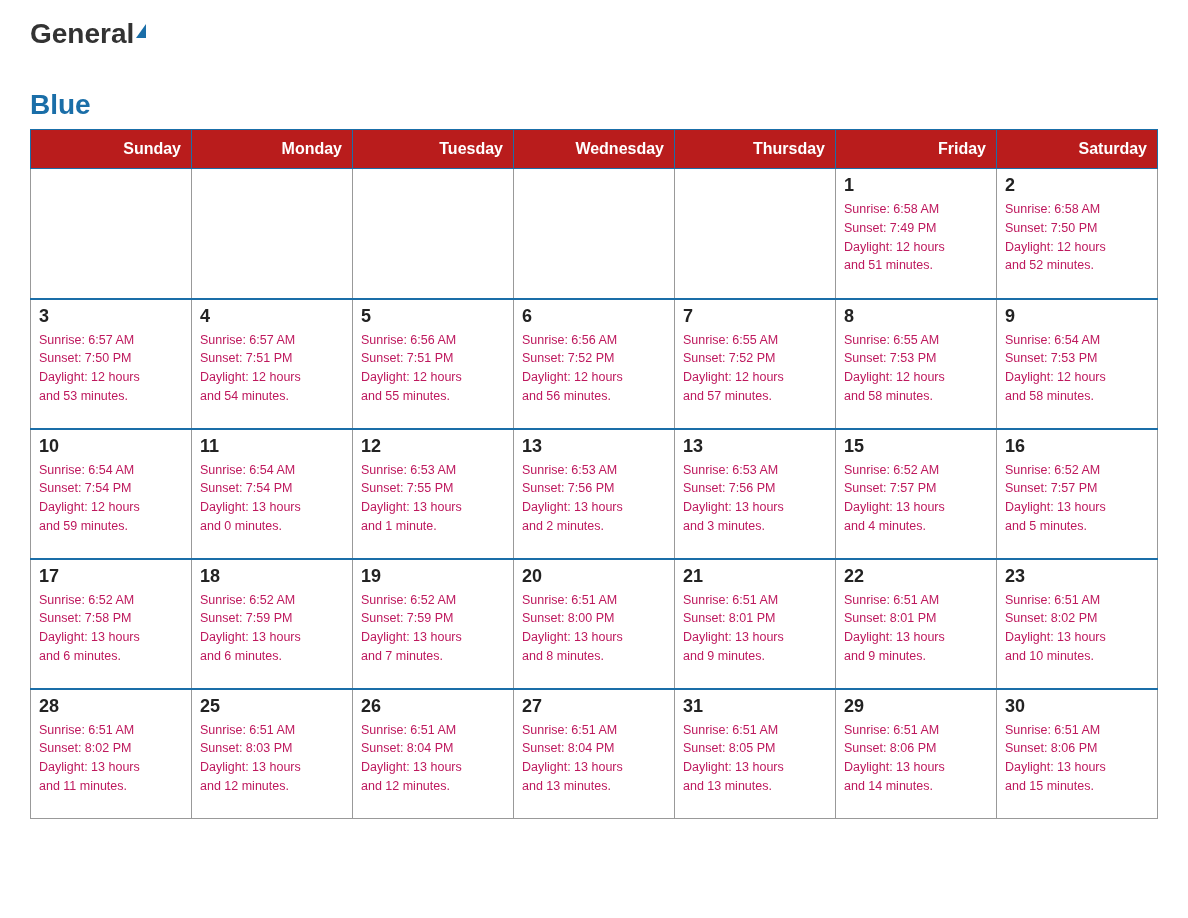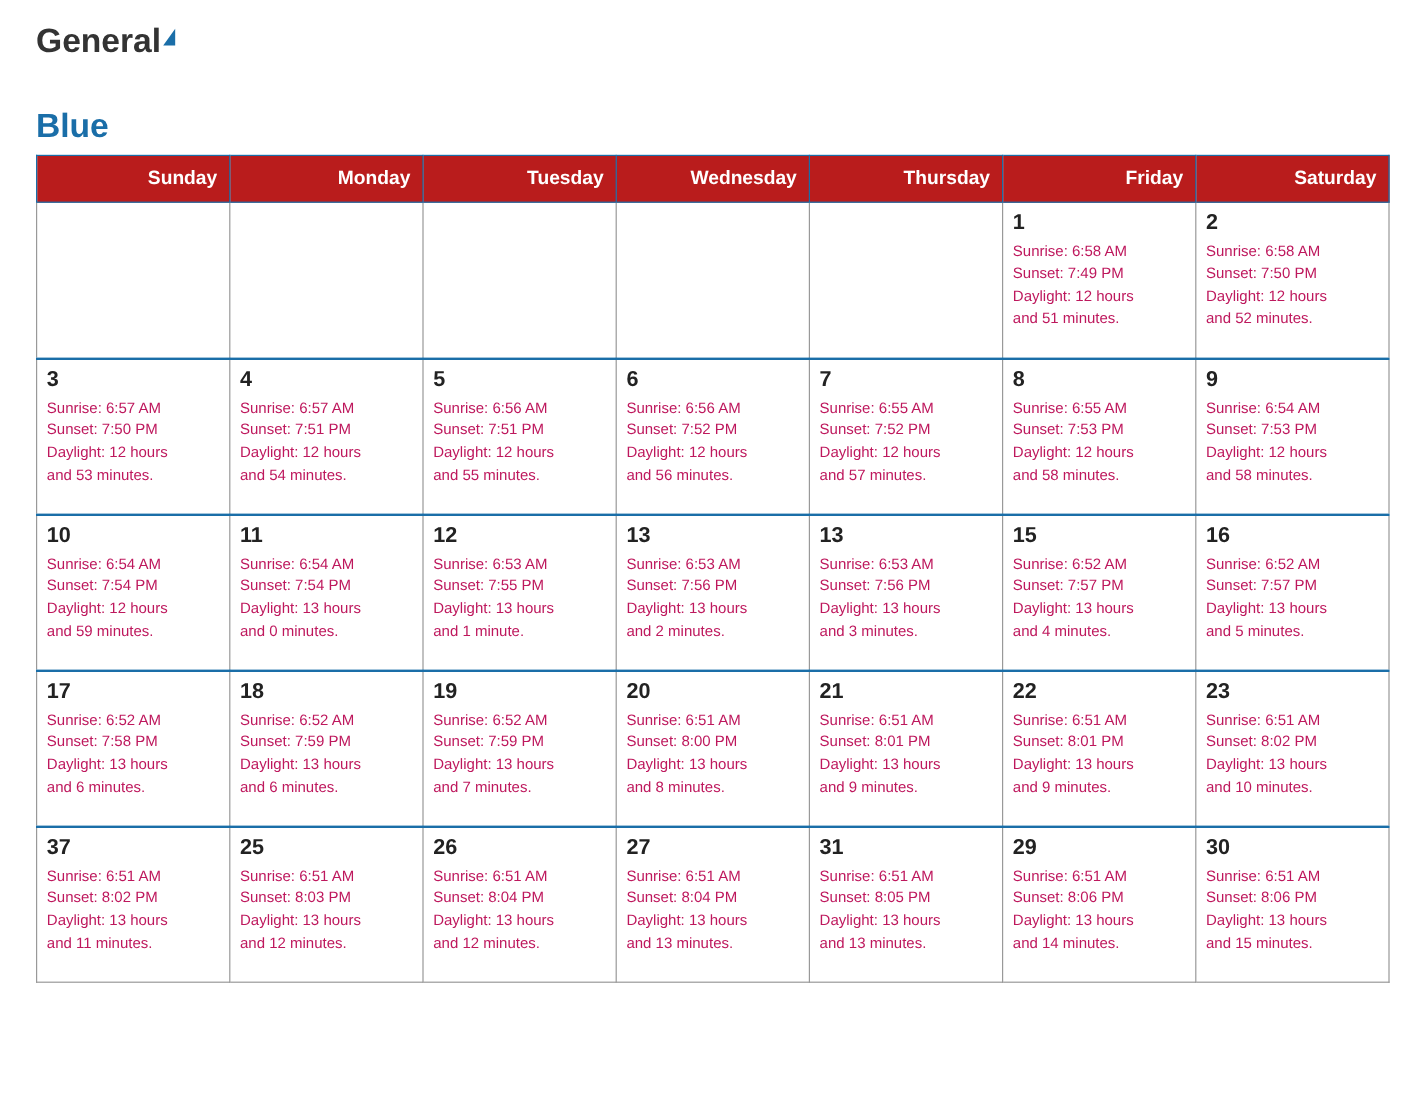--- a/index.html
+++ b/index.html
@@ -295,21 +295,21 @@
         <td>
           <div class="day-number">23</div>
           <div class="day-info" style="white-space: pre-line;">Sunrise: 6:51 AM
 Sunset: 8:02 PM
 Daylight: 13 hours
 and 10 minutes.</div>
         </td>
       </tr>
       <tr class="row-separator">
         <td>
-          <div class="day-number">37</div>
+          <div class="day-number">28</div>
           <div class="day-info" style="white-space: pre-line;">Sunrise: 6:51 AM
 Sunset: 8:02 PM
 Daylight: 13 hours
 and 11 minutes.</div>
         </td>
         <td>
           <div class="day-number">25</div>
           <div class="day-info" style="white-space: pre-line;">Sunrise: 6:51 AM
 Sunset: 8:03 PM
 Daylight: 13 hours

